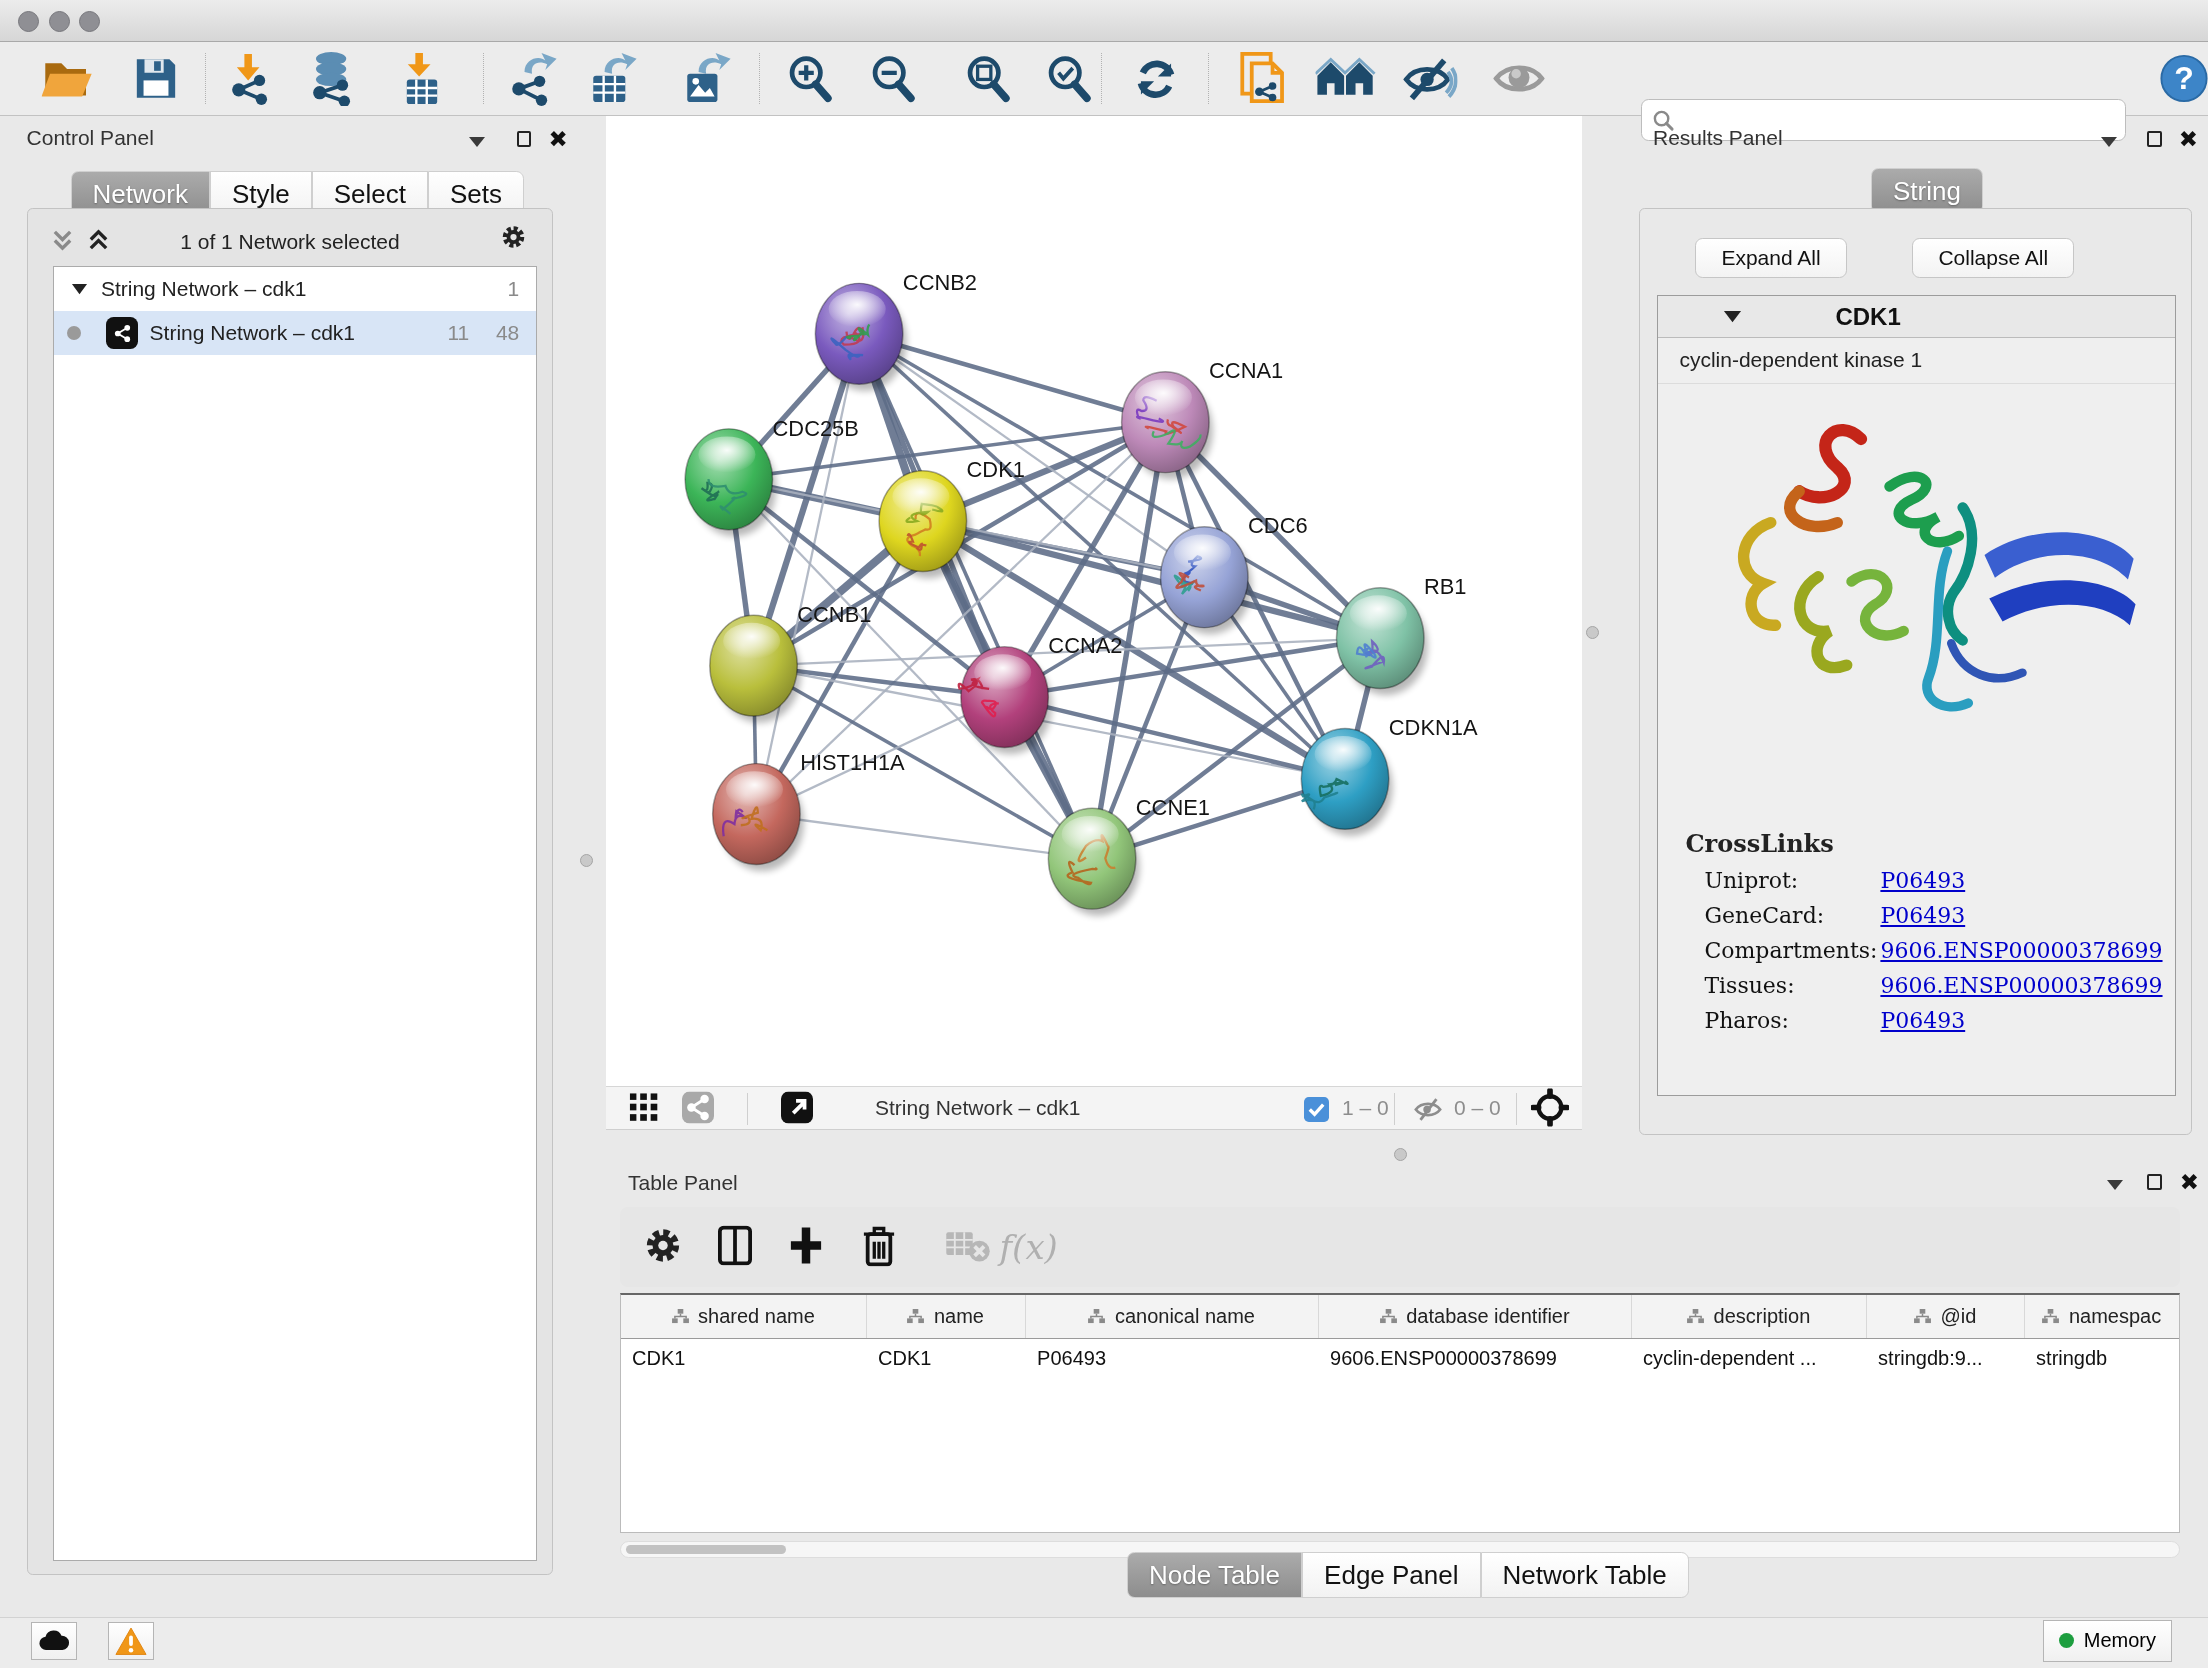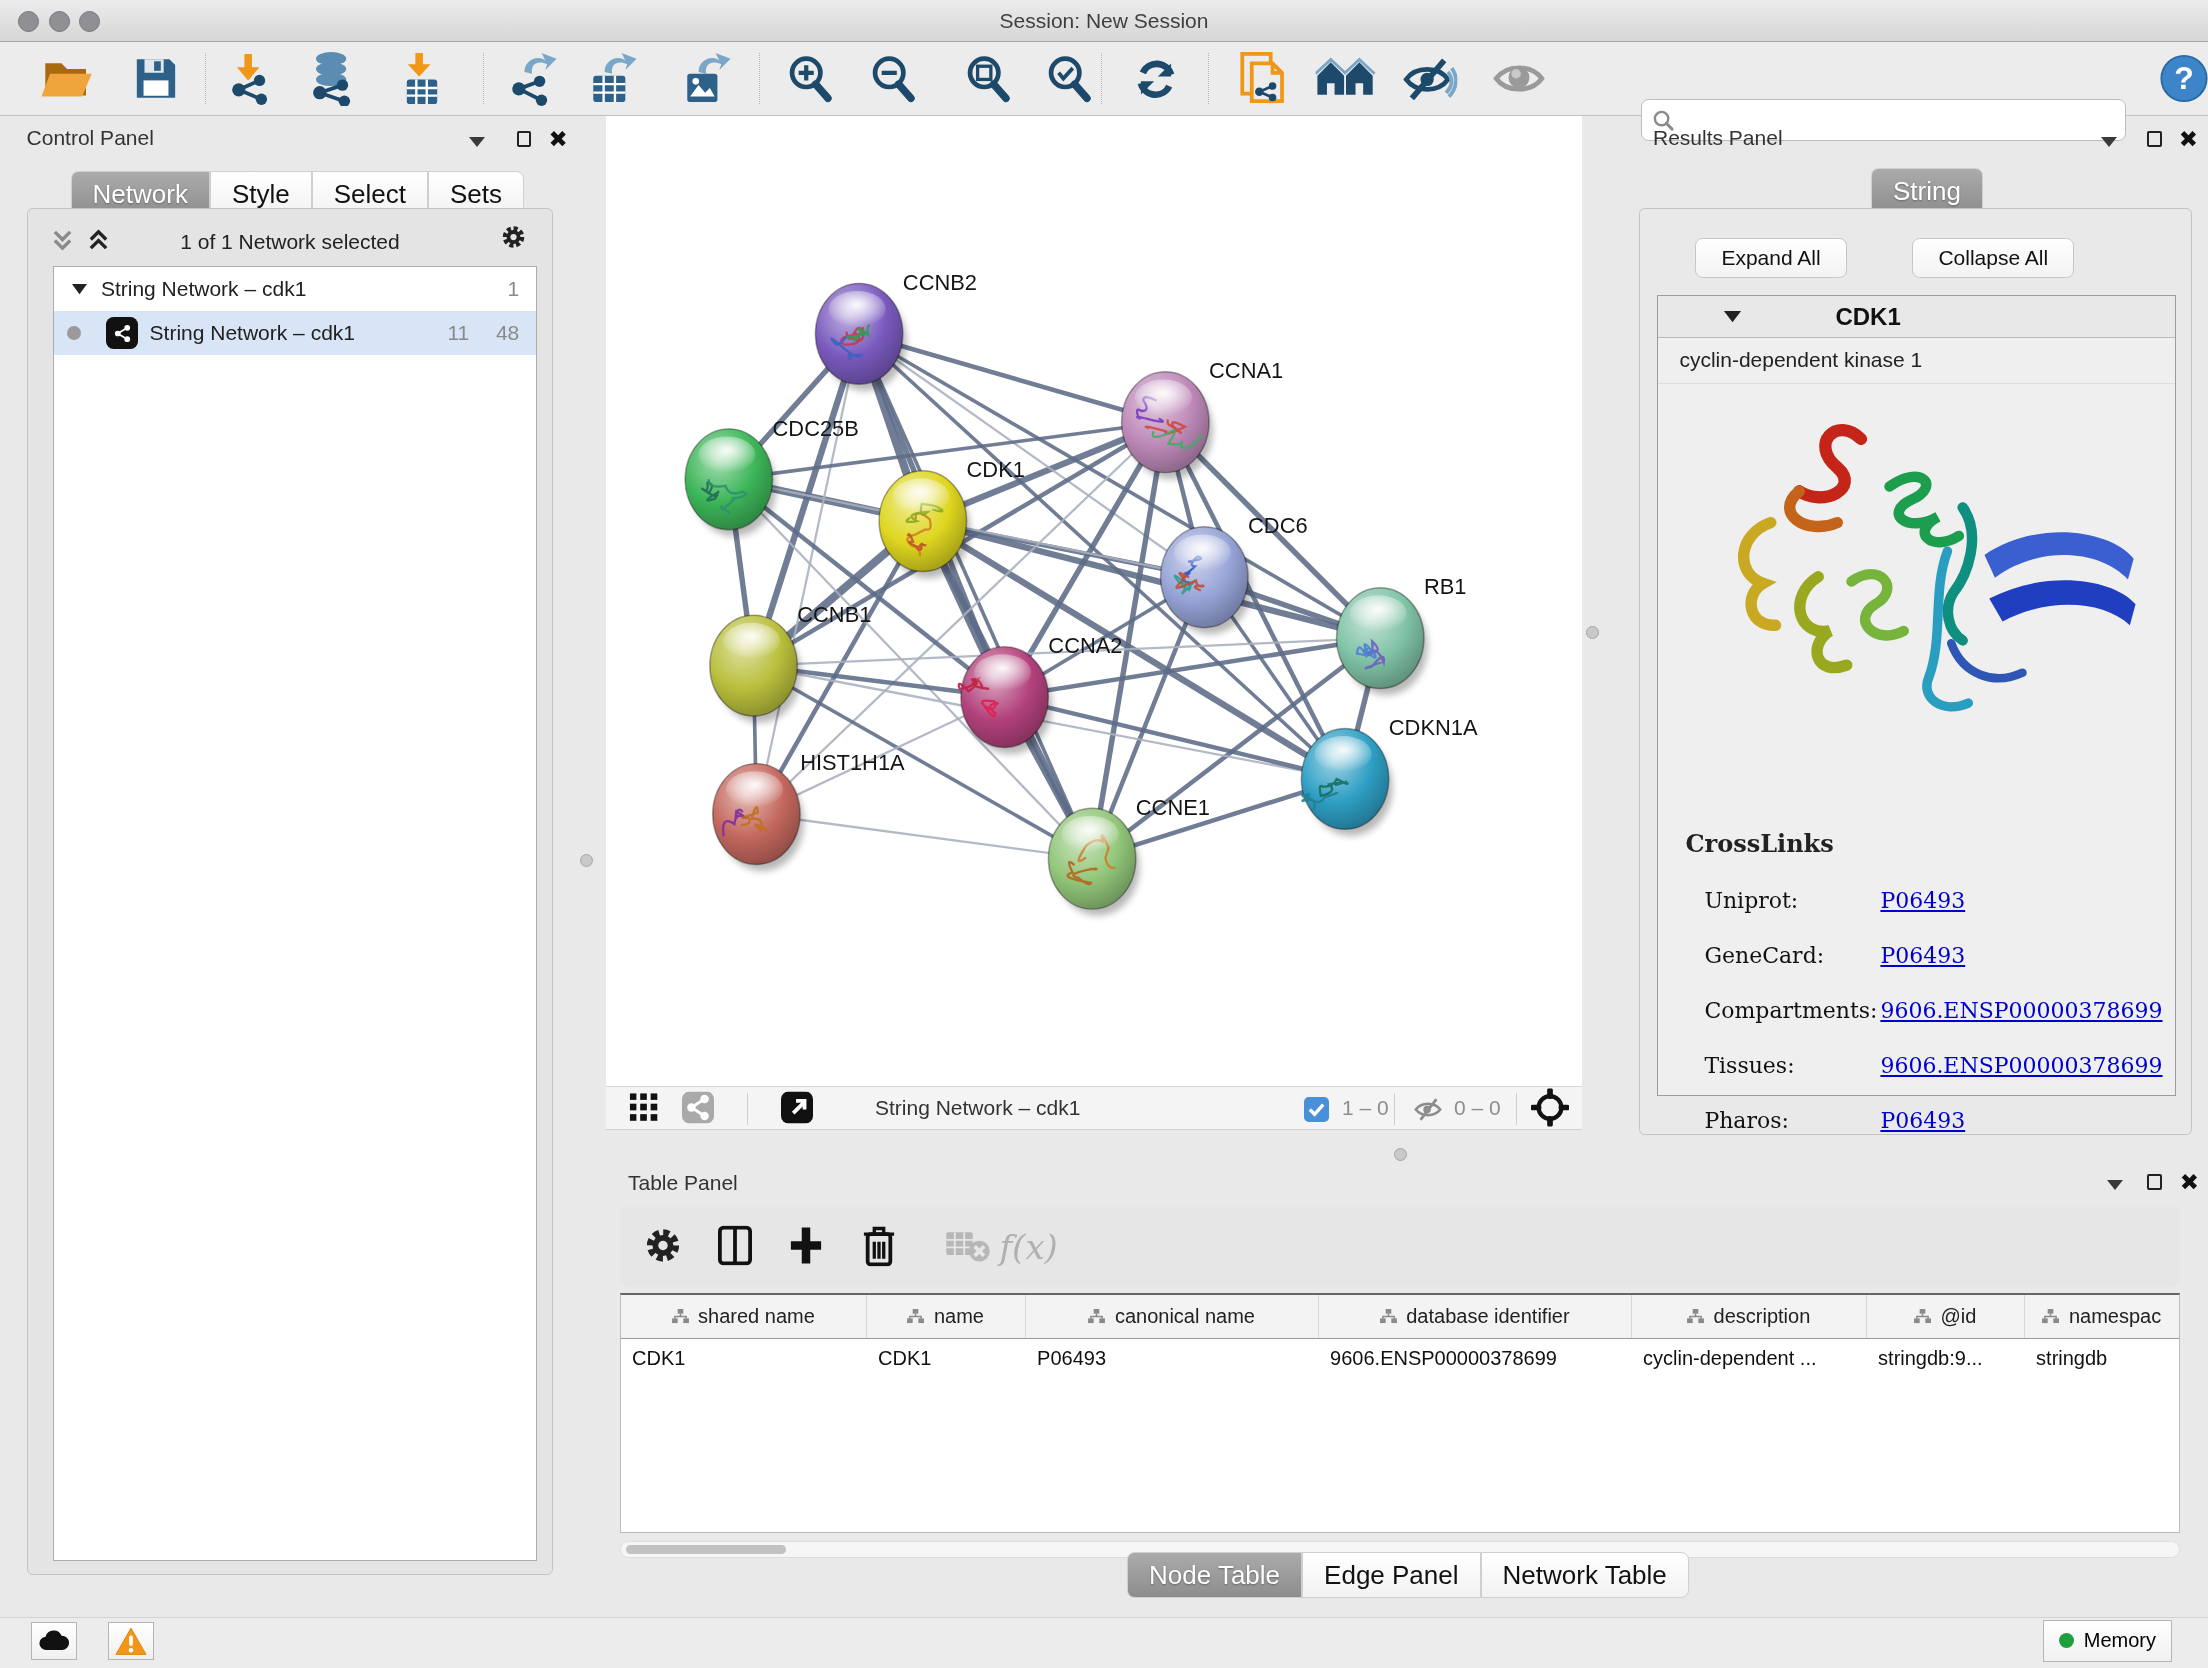--- a/index.html
+++ b/index.html
@@ -64,21 +64,21 @@
   .rp-tab { position:absolute; left:243px; top:46px; border-radius:7.6px; }
   .rbtn { position:absolute; height:40px; background:linear-gradient(#ffffff,#f3f3f3); border:1px solid #c6c6c6;
     border-radius:7.6px; font-size:21px; padding:0 25px; color:#111; }
   .sect { position:absolute; left:17px; right:15px; top:86px; bottom:38px;
     background:#efefef; border:1px solid #9c9c9c; }
   .sect-head { height:42px; background:#e8e8e8; border-bottom:1px solid #bbb; display:flex; align-items:center; }
   .sect-title { font-size:24px; font-weight:bold; color:#111; }
   .descline { font-size:21px; color:#222; padding:9.5px 0 11.4px 21px; border-bottom:1px solid #dcdcdc; }
   .xlinks { position:absolute; left:0; right:0; top:533px; font-family:"DejaVu Serif",serif; }
   .xl-title { font-size:24px; font-weight:bold; margin-left:27px; }
-  .xl-row { margin:30px 0 0 46px; font-size:22px; display:flex; }
+  .xl-row { margin:10px 0 0 46px; font-size:22px; display:flex; }
   .xl-lab { width:176px; color:#111; }
   .xl-val a { color:#0000cc; }
 
   
   .tpanel { position:absolute; left:613px; top:1165px; width:1586px; height:442px; }
   .tp-tools { position:absolute; left:6.7px; right:19px; top:42px; height:80px; background:#e6e6e6; border-radius:7.6px; }
   .tp-tools .tbtn { top:40px; }
   .dgrid { position:absolute; left:6.7px; right:19px; top:128px; height:240px; background:#fff;
     border-top:2.9px solid #666; border-left:1px solid #bbb; border-right:1px solid #bbb; border-bottom:1px solid #bbb; }
   .dg-head { display:flex; height:44px; background:#f3f3f3; border-bottom:1.9px solid #9a9a9a; }
@@ -101,21 +101,20 @@
     border:1.9px solid #b5b5b5; font-size:20px; display:flex; align-items:center; gap:9.5px; padding:8px 15px; }
   .memdot { width:15px; height:15px; border-radius:50%; background:#1d9e3f; }
 </style>
 </head>
 <body>
 
 <div class="titlebar">
   <span class="traffic" style="left:18px"></span>
   <span class="traffic" style="left:49px"></span>
   <span class="traffic" style="left:79px"></span>
-  <div class="win-title">Session: New Session</div>
 </div>
 
 <div class="toolbar">
   <button class="tbtn" style="left:68px">
     <svg width="53" height="46" viewBox="0 0 56 48">
       <path d="M4 8 h17 l6 6 h20 v28 h-43 z" fill="#a96a0f"></path>
       <path d="M9 19 h44 l-10 24 h-43 z" fill="#f0a53c"></path>
       </svg>
   </button>
   <button class="tbtn" style="left:156px">

